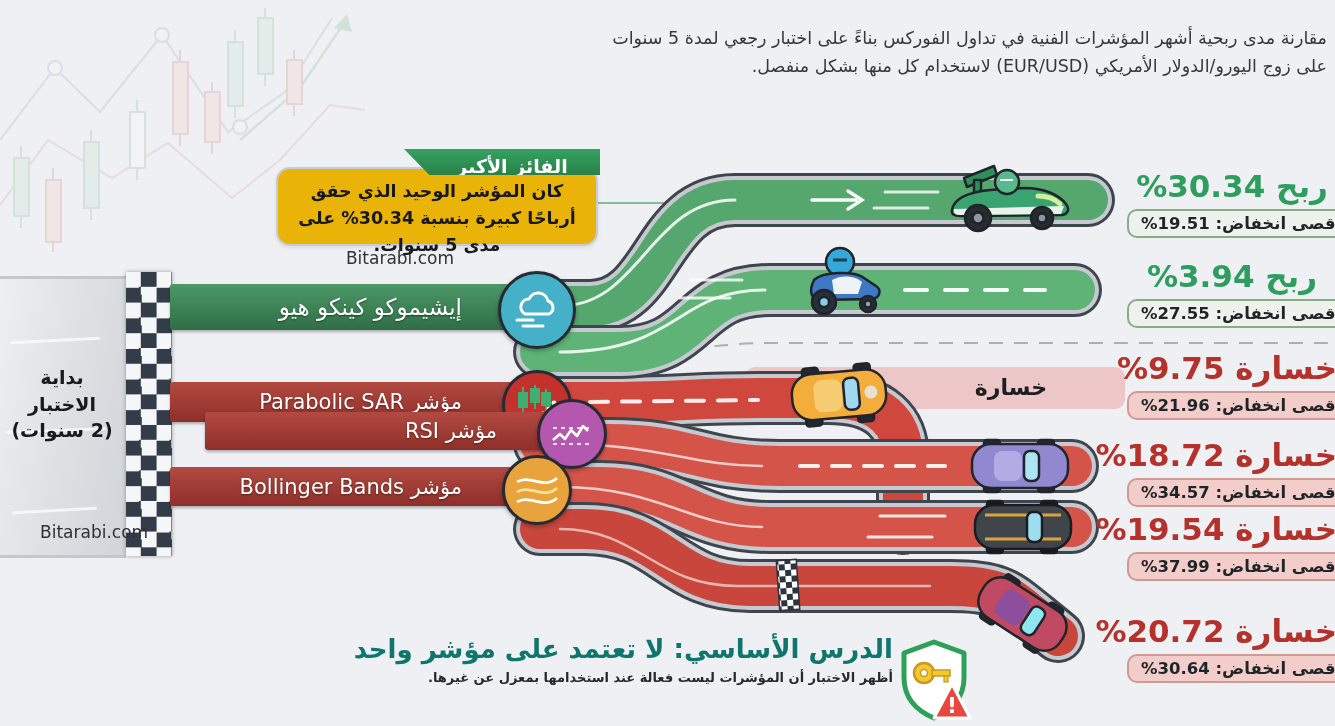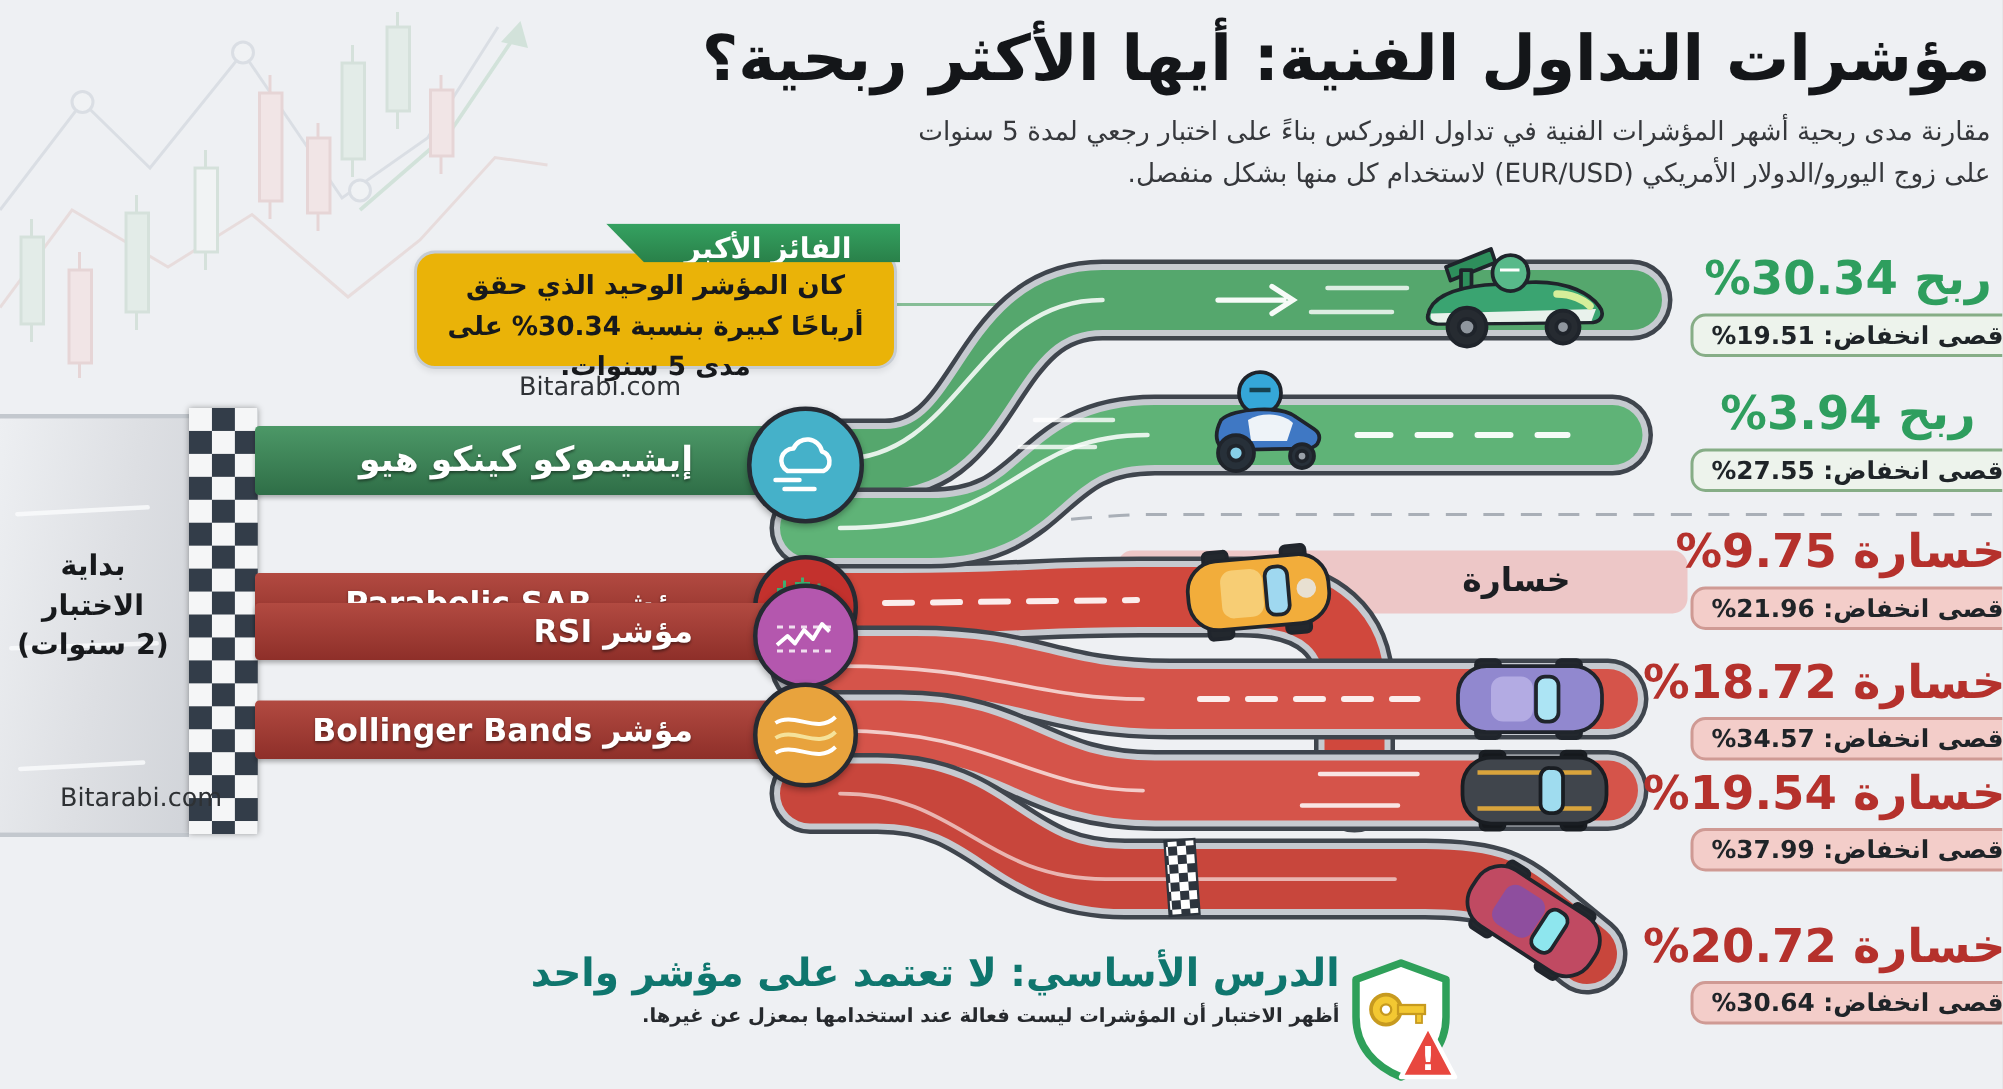--- a/index.html
+++ b/index.html
@@ -48,21 +48,21 @@
   }
   .start-label{left:4px;top:364px;width:116px;z-index:5;text-align:center;direction:rtl;
     font-size:19px;font-weight:bold;color:#17191c;line-height:1.4;}
   .start-label span{display:block;}
 
   
   .lane{position:absolute;left:170px;width:376px;z-index:4;border-radius:3px;
     box-shadow:0 2px 3px rgba(0,0,0,.28);}
   .lane .lbl{
     position:absolute;inset:0;direction:rtl;text-align:center;padding-right:84px;
-    color:#fff;font-weight:bold;font-size:21px;white-space:nowrap;
+    color:#fff;font-weight:normal;font-size:21px;white-space:nowrap;
     display:flex;align-items:center;justify-content:flex-start;
     text-shadow:0 1px 2px rgba(0,0,0,.45);
   }
   .lane.green{background:linear-gradient(#4c9867,#2f6e47);}
   .lane.red{background:linear-gradient(#b24a41,#8e2f29);}
   .lane.darkred{background:linear-gradient(#a83f38,#7c2a25);}
   .badge{
     position:absolute;border-radius:50%;border:3px solid #262b33;z-index:5;
     box-shadow:0 2px 4px rgba(0,0,0,.3);display:flex;align-items:center;justify-content:center;
   }
@@ -129,21 +129,20 @@
           <rect x="228" y="42" width="15" height="64" fill="#d9e9de" stroke="#bed3c5"></rect>
         <line x1="265" y1="8" x2="265" y2="86" stroke="#bed3c5"></line>
           <rect x="258" y="18" width="15" height="56" fill="#d9e9de" stroke="#bed3c5"></rect>
         <line x1="294" y1="50" x2="294" y2="116" stroke="#e0bcba"></line>
           <rect x="287" y="60" width="15" height="44" fill="#f5dcda" stroke="#e0bcba"></rect>
       </g>
     </g>
   </svg>
 
   <div class="abs title-block">
-    <h1>مؤشرات التداول الفنية: أيها الأكثر ربحية؟</h1>
     <div class="subtitle">
       <span>مقارنة مدى ربحية أشهر المؤشرات الفنية في تداول الفوركس بناءً على اختبار رجعي لمدة 5 سنوات</span>
       <span>على زوج اليورو/الدولار الأمريكي (EUR/USD) لاستخدام كل منها بشكل منفصل.</span>
     </div>
   </div>
 
   <div class="abs callout-ribbon">الفائز الأكبر</div>
   <div class="abs callout-box">كان المؤشر الوحيد الذي حقق أرباحًا كبيرة بنسبة 30.34% على مدى 5 سنوات.</div>
   <div class="abs callout-wm">Bitarabi.com</div>
 
@@ -331,21 +330,21 @@
             <circle cx="18" cy="40" r="2.4"></circle>
             <circle cx="24" cy="37" r="2.4"></circle>
           <circle cx="30" cy="33" r="2.4"></circle>
             <circle cx="36" cy="28" r="2.4"></circle>
             <circle cx="41" cy="22" r="2.4"></circle>
         </g>
       </svg>
     </div>
   </div>
 
-  <div class="lane red" style="top:402px;height:38px;">
+  <div class="lane red" style="top:412px;height:38px;margin-left:35px;">
     <div class="lbl">مؤشر RSI</div>
     <div class="badge" style="width:64px;height:64px;right:-26px;top:-13px;background:#b457ae;">
       <svg width="48" height="48" viewBox="0 0 48 48">
         <path d="M5 18 h38 M5 34 h38" stroke="#ffffff" stroke-width="2" stroke-dasharray="4 4" opacity=".8"></path>
         <path d="M5 30 l7-6 5 5 6-9 6 6 6-10 5 5" fill="none" stroke="#ffffff" stroke-width="2.6" stroke-linejoin="round"></path>
       </svg>
     </div>
   </div>
 
   <div class="lane red" style="top:467px;height:39px;">

